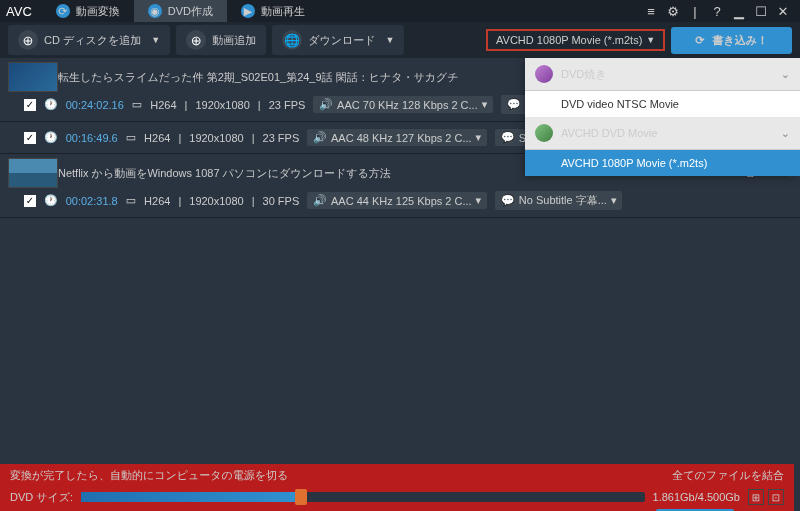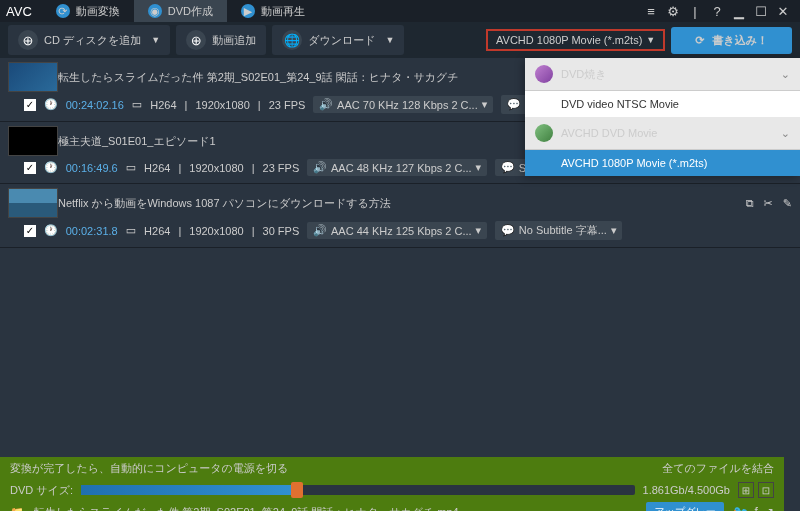--- a/index.html
+++ b/index.html
@@ -29,21 +29,21 @@
 .item-row2{display:flex;align-items:center;gap:8px;padding:3px 0 3px 16px;font-size:10px;color:#888}
 .chk{width:12px;height:12px;background:#fff;display:inline-flex;align-items:center;justify-content:center;color:#000;font-size:10px}
 .badge{background:#3a4550;padding:2px 6px;border-radius:2px;display:flex;align-items:center;gap:4px}
 .dropdown{position:absolute;right:0;top:0;width:275px;background:#fff;box-shadow:-2px 2px 8px rgba(0,0,0,0.3);z-index:10}
 .dd-header{background:#e8e8e8;padding:7px 10px;display:flex;align-items:center;gap:8px;color:#333;font-weight:normal;border-bottom:1px solid #ccc}
 .dd-header .exp{margin-left:auto;color:#888;cursor:pointer}
 .dd-item{padding:7px 24px 7px 36px;color:#333;cursor:pointer;font-size:11px}
 .dd-item.selected{background:#3090d0;color:#fff}
 .dd-icon{width:18px;height:18px;border-radius:50%;background:linear-gradient(135deg,#c080d0,#8040a0);display:inline-block}
 .dd-icon.hd{background:linear-gradient(135deg,#80c080,#408040)}
-.footer{position:absolute;bottom:0;left:0;right:16px;height:54px;background:#4d7c0f}
+.footer{position:absolute;bottom:0;left:0;right:6px;height:47px;background:#b91c1c}
 .foot1{padding:4px 10px;font-size:10px;color:#666;display:flex}
 .foot1 .r{margin-left:auto}
 .progress-row{display:flex;align-items:center;padding:2px 10px;gap:8px}
 .prog-bar{flex:1;height:10px;background:#2a3440;position:relative;border-radius:2px;overflow:visible}
 .prog-fill{height:100%;width:38%;background:linear-gradient(to right,#2070b0,#3090d0)}
 .prog-marker{position:absolute;left:38%;top:-3px;width:12px;height:16px;background:#e07030;border-radius:2px}
 .foot-icons{display:flex;gap:4px;color:#666}
 .foot-icons span{width:16px;height:16px;border:1px solid #444;display:flex;align-items:center;justify-content:center;cursor:pointer;font-size:10px}
 .foot3{display:flex;align-items:center;padding:2px 10px;gap:10px;font-size:10px;color:#888}
 .upgrade{background:#3090d0;color:#fff;padding:3px 8px;border-radius:2px;cursor:pointer;font-size:10px}
@@ -122,29 +122,20 @@
         <span>H264</span>
         <span>|</span>
         <span>1920x1080</span>
         <span>|</span>
         <span>23 FPS</span>
       <span class="badge">🔊 <span>AAC 70 KHz 128 Kbps 2 C...</span> ▾</span>
       <span class="badge">💬 <span>No Subtitle 字幕...</span> ▾</span>
     </div>
   </div>
   <div class="item">
-    <div class="item-row1">
-      <div class="thumb"></div>
-      <span class="item-title">極主夫道_S01E01_エピソード1</span>
-      <div class="item-actions">
-          <span>⧉</span>
-          <span>✂</span>
-          <span>✎</span>
-        </div>
-    </div>
     <div class="item-row2">
       <span class="chk">✓</span>
       <span>🕐</span>
         <span style="color:#5bb0e8">00:16:49.6</span>
       <span>▭</span>
         <span>H264</span>
         <span>|</span>
         <span>1920x1080</span>
         <span>|</span>
         <span>23 FPS</span>

